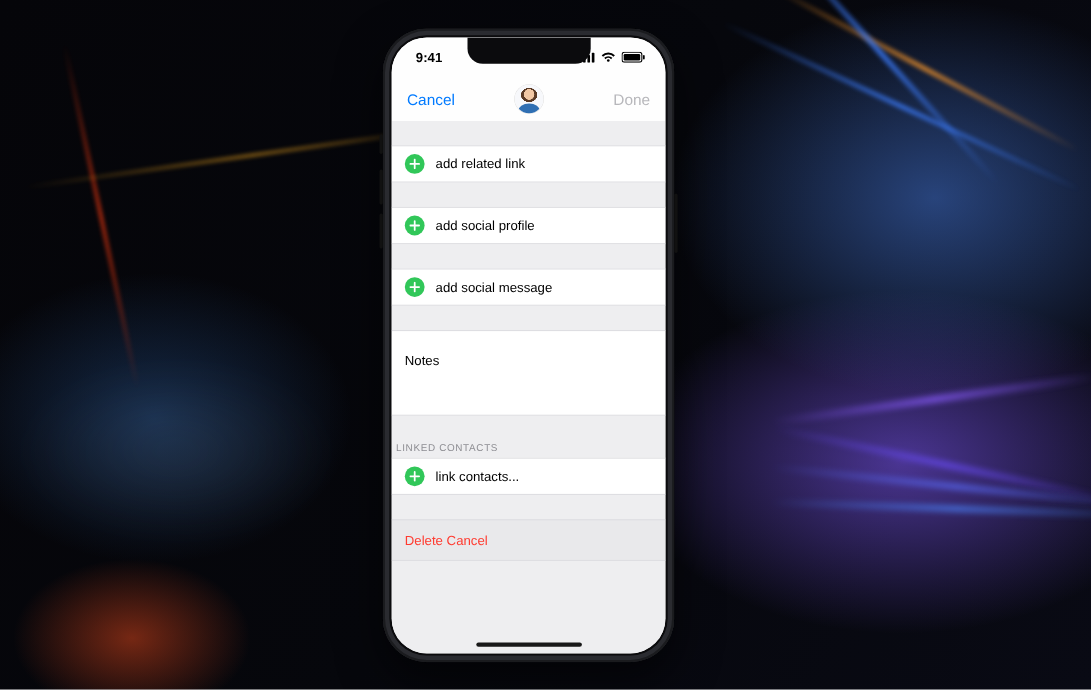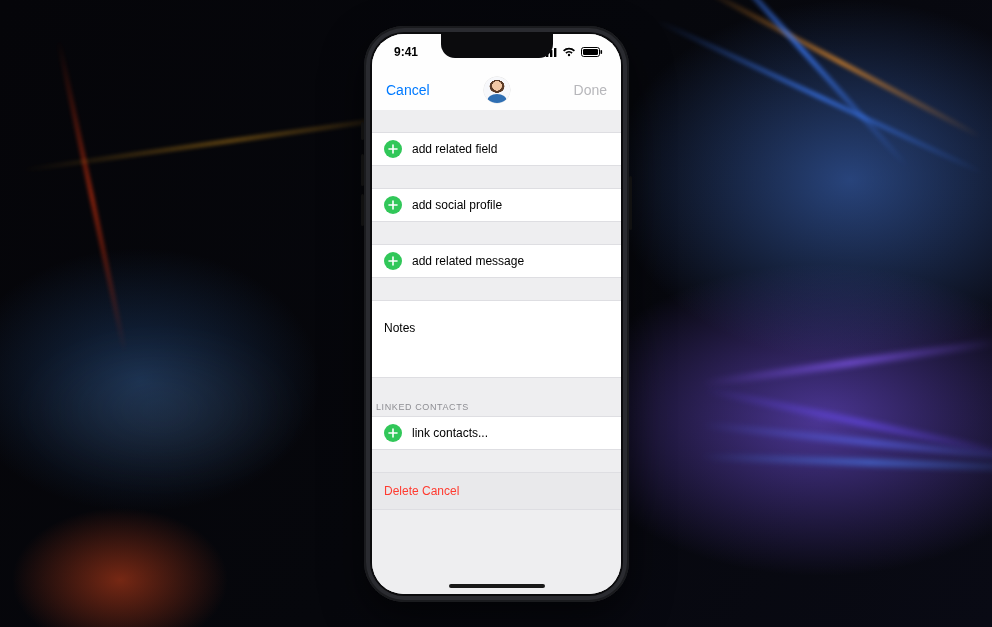--- a/index.html
+++ b/index.html
@@ -23,21 +23,21 @@
   .s5 { left: 700px; top: 360px; width: 300px; height: 6px; background: linear-gradient(90deg, transparent, #8a5cff, transparent); transform: rotate(-8deg); filter: blur(3px); }
   .s6 { left: 10px; top: 330px; width: 300px; height: 160px; background: radial-gradient(ellipse at center, rgba(200,230,255,0.10), transparent 70%); filter: blur(18px); }
   .s7 { left: 700px; top: 420px; width: 320px; height: 5px; background: linear-gradient(90deg, transparent, #6b4dff, transparent); transform: rotate(12deg); filter: blur(3px); }
   .s8 { left: 700px; top: 440px; width: 340px; height: 5px; background: linear-gradient(90deg, transparent, #5a6dff, transparent); transform: rotate(6deg); filter: blur(3px); }
   .s9 { left: 700px; top: 460px; width: 340px; height: 5px; background: linear-gradient(90deg, transparent, #4b84ff, transparent); transform: rotate(2deg); filter: blur(3px); }
   .s10{ left: 640px; top: 45px; width: 320px; height: 5px; background: linear-gradient(90deg, transparent, #3c7dff, transparent); transform: rotate(48deg); filter: blur(2px); }
 
   
   .phone {
     position: absolute;
-    left: 364px; top: 26px;
+    left: 348px; top: 26px;
     width: 265px; height: 576px;
     border-radius: 40px;
     background: #0b0b0d;
     box-shadow:
       0 16px 40px rgba(0,0,0,0.6),
       inset 0 0 0 2px #1a1b1e,
       inset 0 0 0 6px #2a2b30;
   }
   .side-btn { position: absolute; background: #111; border-radius: 2px; }
   .btn-mute { left: -3px; top: 96px; width: 3px; height: 18px; }
@@ -204,21 +204,21 @@
       </div>
 
       <div class="content">
         <div class="group first">
           <div class="cell">
             <span class="plus">
               <svg width="10" height="10" viewBox="0 0 10 10">
                   <path d="M5 1v8M1 5h8" stroke="#fff" stroke-width="1.6" stroke-linecap="round"></path>
                 </svg>
             </span>
-            <span class="label">add related field</span>
+            <span class="label">add related link</span>
           </div>
         </div>
 
         <div class="group">
           <div class="cell">
             <span class="plus">
               <svg width="10" height="10" viewBox="0 0 10 10">
                   <path d="M5 1v8M1 5h8" stroke="#fff" stroke-width="1.6" stroke-linecap="round"></path>
                 </svg>
             </span>
@@ -226,21 +226,21 @@
           </div>
         </div>
 
         <div class="group">
           <div class="cell">
             <span class="plus">
               <svg width="10" height="10" viewBox="0 0 10 10">
                   <path d="M5 1v8M1 5h8" stroke="#fff" stroke-width="1.6" stroke-linecap="round"></path>
                 </svg>
             </span>
-            <span class="label">add related message</span>
+            <span class="label">add social message</span>
           </div>
         </div>
 
         <div class="group">
           <div class="cell notes-cell">
             <span class="label">Notes</span>
           </div>
         </div>
 
 

